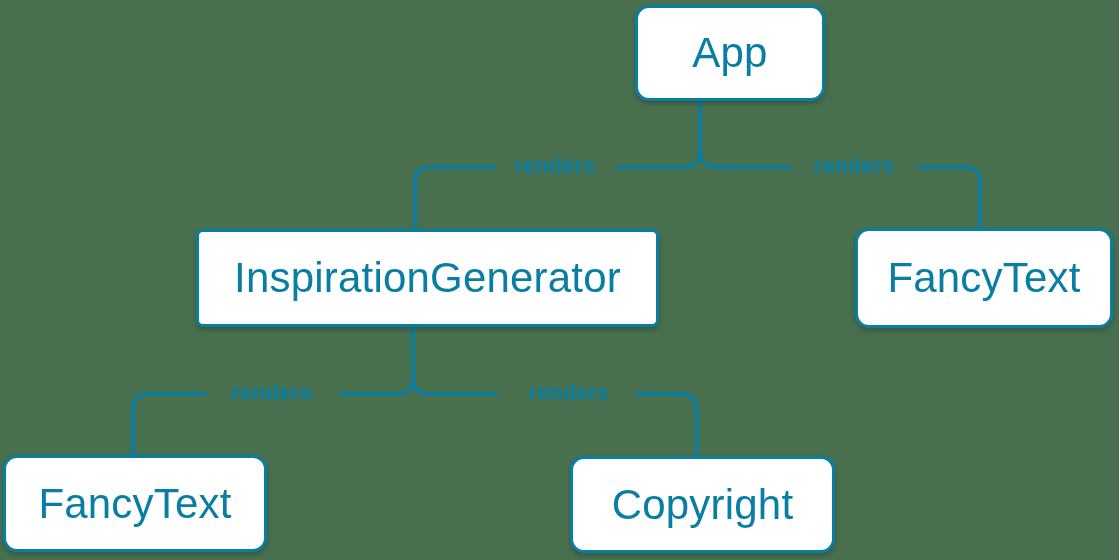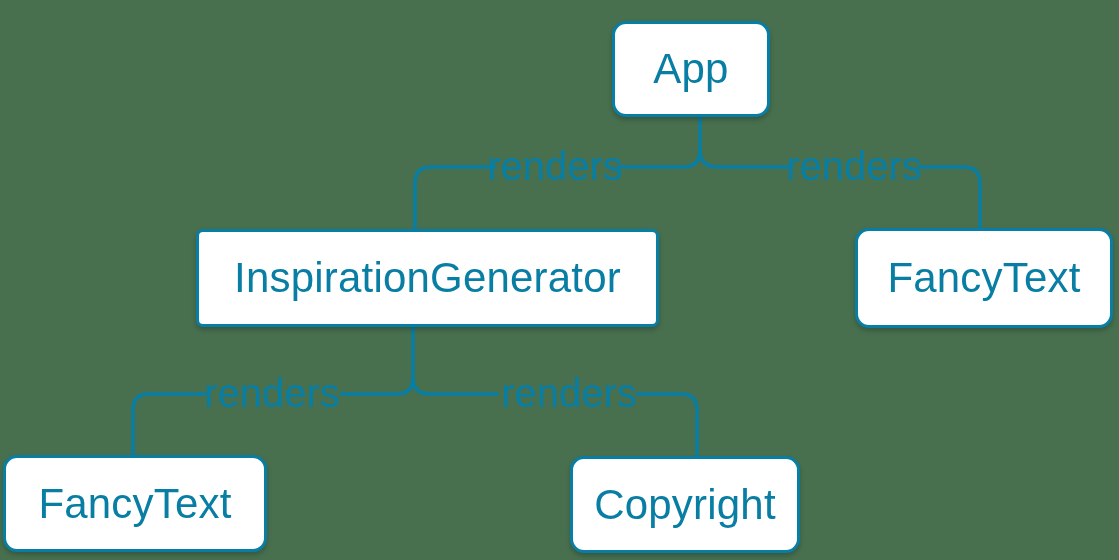--- a/index.html
+++ b/index.html
@@ -47,22 +47,22 @@
     color: var(--accent);
     font-size: 42px;
     font-weight: 500;
     letter-spacing: 0.2px;
     white-space: nowrap;
   }
   .edge-label {
     position: absolute;
     transform: translate(-50%, -50%);
     color: var(--accent);
-    font-size: 40px;
-    font-weight: 400;
+    font-size: 22px;
+    font-weight: 700;
     white-space: nowrap;
   }
 </style>
 </head>
 <body>
 
 <div class="stage">
 
   <svg class="edges" viewBox="0 0 1119 560" xmlns="http://www.w3.org/2000/svg">
 
@@ -76,37 +76,37 @@
 
     <path d="M413 327 V378"></path>
 
     <path d="M413 378 Q413 394 396 394 H341"></path>
     <path d="M205 394 H149 Q133 394 133 410 V455"></path>
 
     <path d="M413 378 Q413 394 430 394 H497"></path>
     <path d="M637 394 H681 Q697 394 697 410 V456"></path>
   </svg>
 
-  <div class="node" style="left:612px; top:5px; width:158px; height:96px;margin-top:16px;">
+  <div class="node" style="left:635px; top:5px; width:190px; height:96px;">
     <span class="node-label">App</span>
   </div>
 
   <div class="node" style="left:196px; top:229px; width:463px; height:98px;border-radius:7px;">
     <span class="node-label">InspirationGenerator</span>
   </div>
 
   <div class="node" style="left:855px; top:228px; width:258px; height:100px;">
     <span class="node-label">FancyText</span>
   </div>
 
   <div class="node" style="left:3px; top:455px; width:264px; height:97px;">
     <span class="node-label">FancyText</span>
   </div>
 
-  <div class="node" style="left:570px; top:456px; width:230px; height:97px;">
+  <div class="node" style="left:570px; top:456px; width:265px; height:97px;">
     <span class="node-label">Copyright</span>
   </div>
 
   <span class="edge-label" style="left:555px; top:166px;">renders</span>
 
   <span class="edge-label" style="left:854px; top:166px;">renders</span>
 
   <span class="edge-label" style="left:272px; top:393px;">renders</span>
 
   <span class="edge-label" style="left:569px; top:393px;">renders</span>

